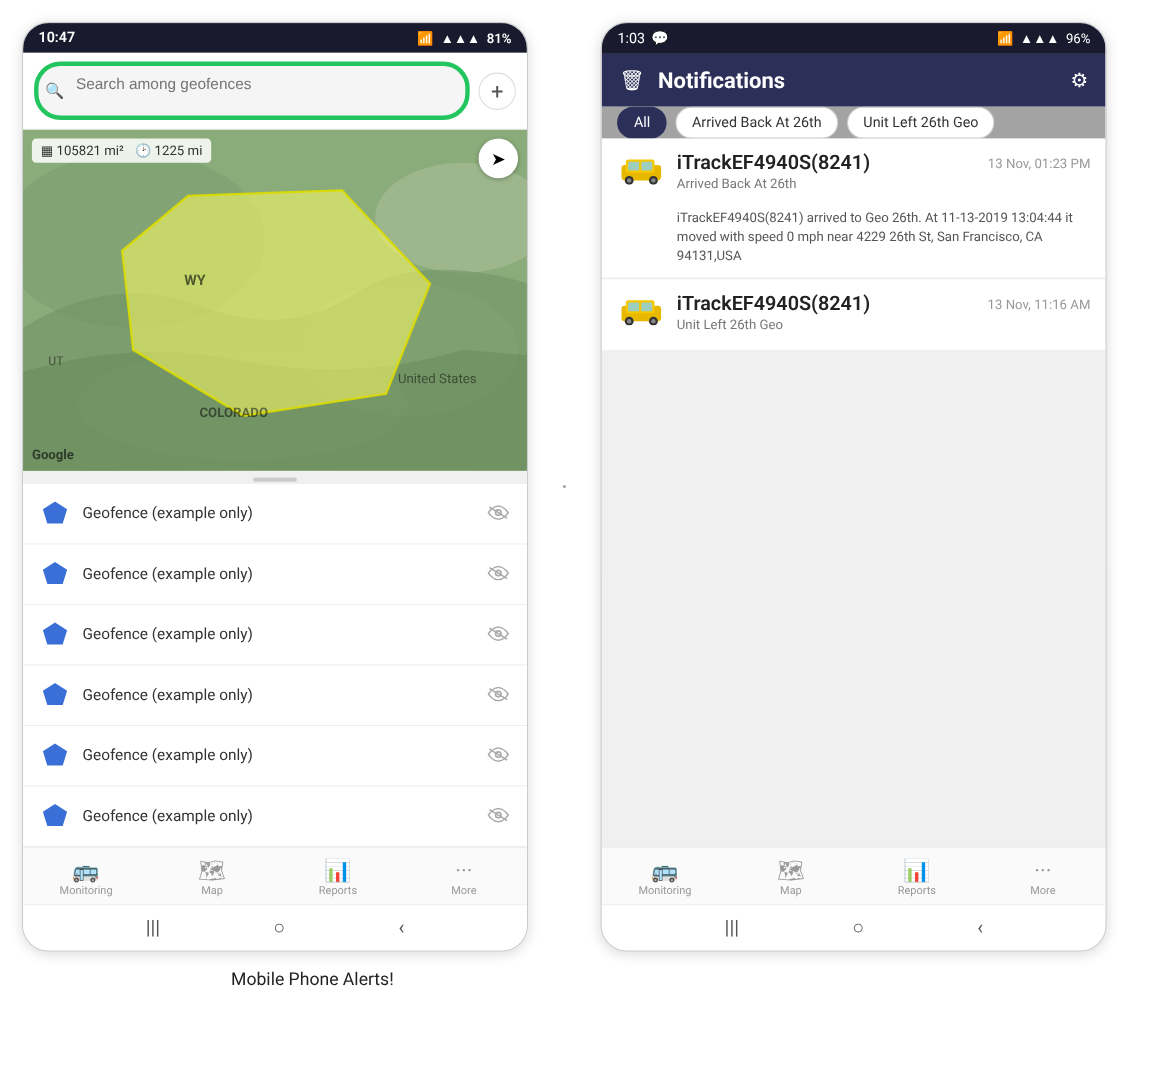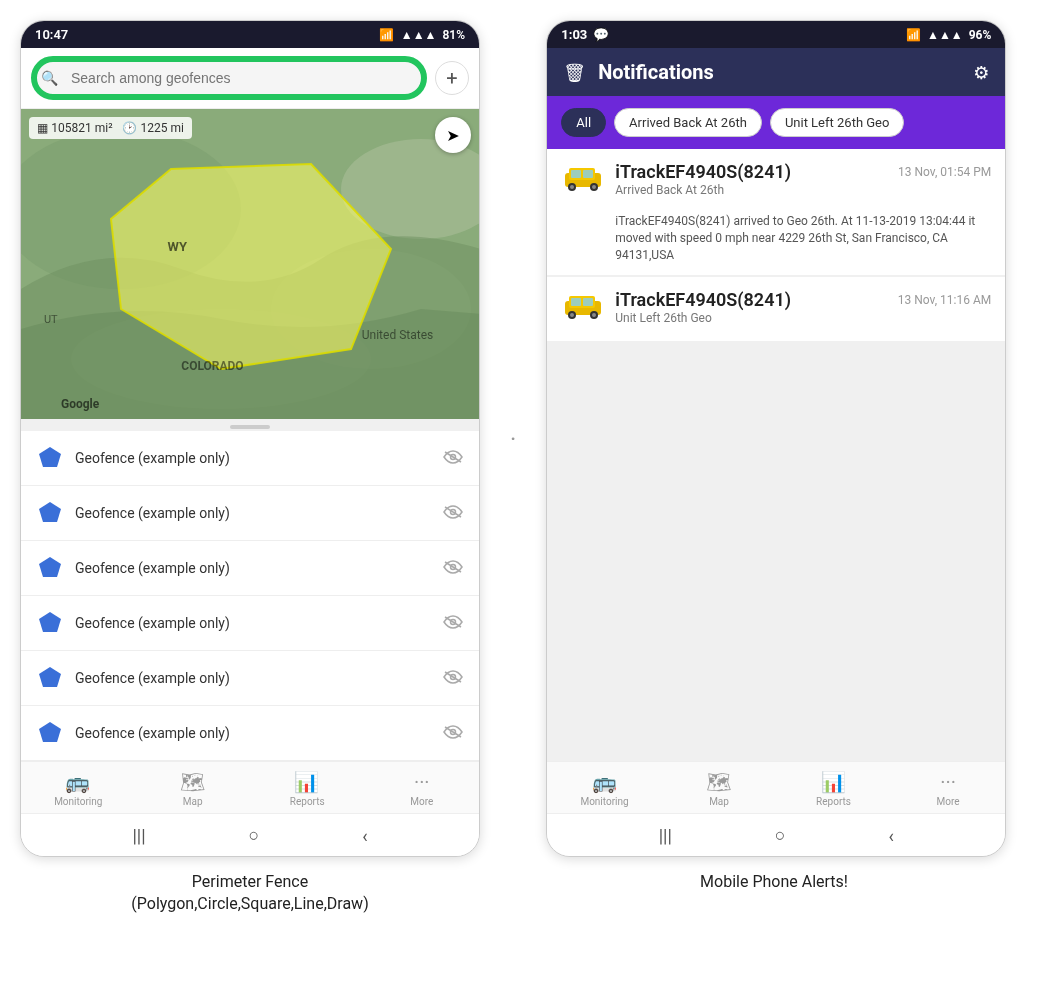--- a/index.html
+++ b/index.html
@@ -71,23 +71,23 @@
       position: absolute;
       left: 10px;
       top: 50%;
       transform: translateY(-50%);
       font-size: 14px;
       color: #888;
     }
 
     .search-wrapper input {
       width: 100%;
-      border: 6px solid #22c55e;
+      border: 4px solid #22c55e;
       border-radius: 24px;
-      padding: 8px 14px 8px 34px;
+      padding: 8px 14px 21px 34px;
       font-size: 14px;
       color: #888;
       background: #f5f5f5;
       outline: none;
     }
 
     .add-btn {
       width: 34px;
       height: 34px;
       border-radius: 50%;
@@ -163,21 +163,20 @@
       color: rgba(0,0,0,0.5);
     }
 
     .google-logo {
       position: absolute;
       bottom: 8px;
       left: 8px;
       font-size: 12px;
       color: rgba(0,0,0,0.6);
       font-weight: bold;
-      margin-left: 32px;
     }
 
     .compass-btn {
       position: absolute;
       top: 8px;
       right: 8px;
       width: 36px;
       height: 36px;
       border-radius: 50%;
       background: #fff;
@@ -280,21 +279,21 @@
     }
 
     .status-bar-dark {
       background: #1a1a2e;
       color: #fff;
       display: flex;
       justify-content: space-between;
       align-items: center;
       padding: 6px 14px;
       font-size: 13px;
-      font-weight: 700;
+      font-weight: 400;
     }
 
     .notif-header {
       background: #2c3059;
       display: flex;
       align-items: center;
       padding: 12px 16px;
       gap: 12px;
     }
 
@@ -307,22 +306,22 @@
 
     .notif-header-icon {
       color: #fff;
       font-size: 18px;
     }
 
     
     .filter-tabs {
       display: flex;
       gap: 8px;
-      padding: 12px 14px;
-      background: #6d28d9;
+      padding: 0 14px;
+      background: #a3a3a3;
       flex-wrap: wrap;
     }
 
     .filter-tab {
       border-radius: 20px;
       padding: 6px 14px;
       font-size: 13px;
       cursor: pointer;
       border: 1px solid #ccc;
       color: #333;
@@ -620,21 +619,21 @@
           <rect x="22" y="7" width="10" height="8" rx="1" fill="#87ceeb" opacity="0.8"></rect>
           <circle cx="11" cy="24" r="4" fill="#333"></circle>
           <circle cx="11" cy="24" r="2" fill="#888"></circle>
           <circle cx="33" cy="24" r="4" fill="#333"></circle>
           <circle cx="33" cy="24" r="2" fill="#888"></circle>
         </svg>
       </div>
       <div class="notif-info">
         <div style="display:flex;justify-content:space-between;align-items:center;">
           <span class="notif-device">iTrackEF4940S(8241)</span>
-          <span class="notif-time">13 Nov, 01:54 PM</span>
+          <span class="notif-time">13 Nov, 01:23 PM</span>
         </div>
         <div class="notif-event">Arrived Back At 26th</div>
       </div>
     </div>
     <div class="notif-body">iTrackEF4940S(8241) arrived to Geo 26th.   At 11-13-2019 13:04:44 it moved with speed 0 mph near 4229 26th St, San Francisco, CA 94131,USA</div>
   </div>
         <div class="notif-card">
     <div class="notif-card-header">
       <div class="car-icon">
         <svg width="44" height="28" viewBox="0 0 44 28">
@@ -683,20 +682,17 @@
     <div class="android-nav">
       <span class="android-btn">|||</span>
       <span class="android-btn">○</span>
       <span class="android-btn">‹</span>
     </div>
   </div>
 
 </div>
 
 <div class="captions">
-  <div class="caption">
-    <span>Perimeter Fence<br>(Polygon,Circle,Square,Line,Draw)</span>
-  </div>
   <div style="width:4px;"></div>
   <div class="caption">
     <span>Mobile Phone Alerts!</span>
   </div>
 </div>
 
 </body></html>

